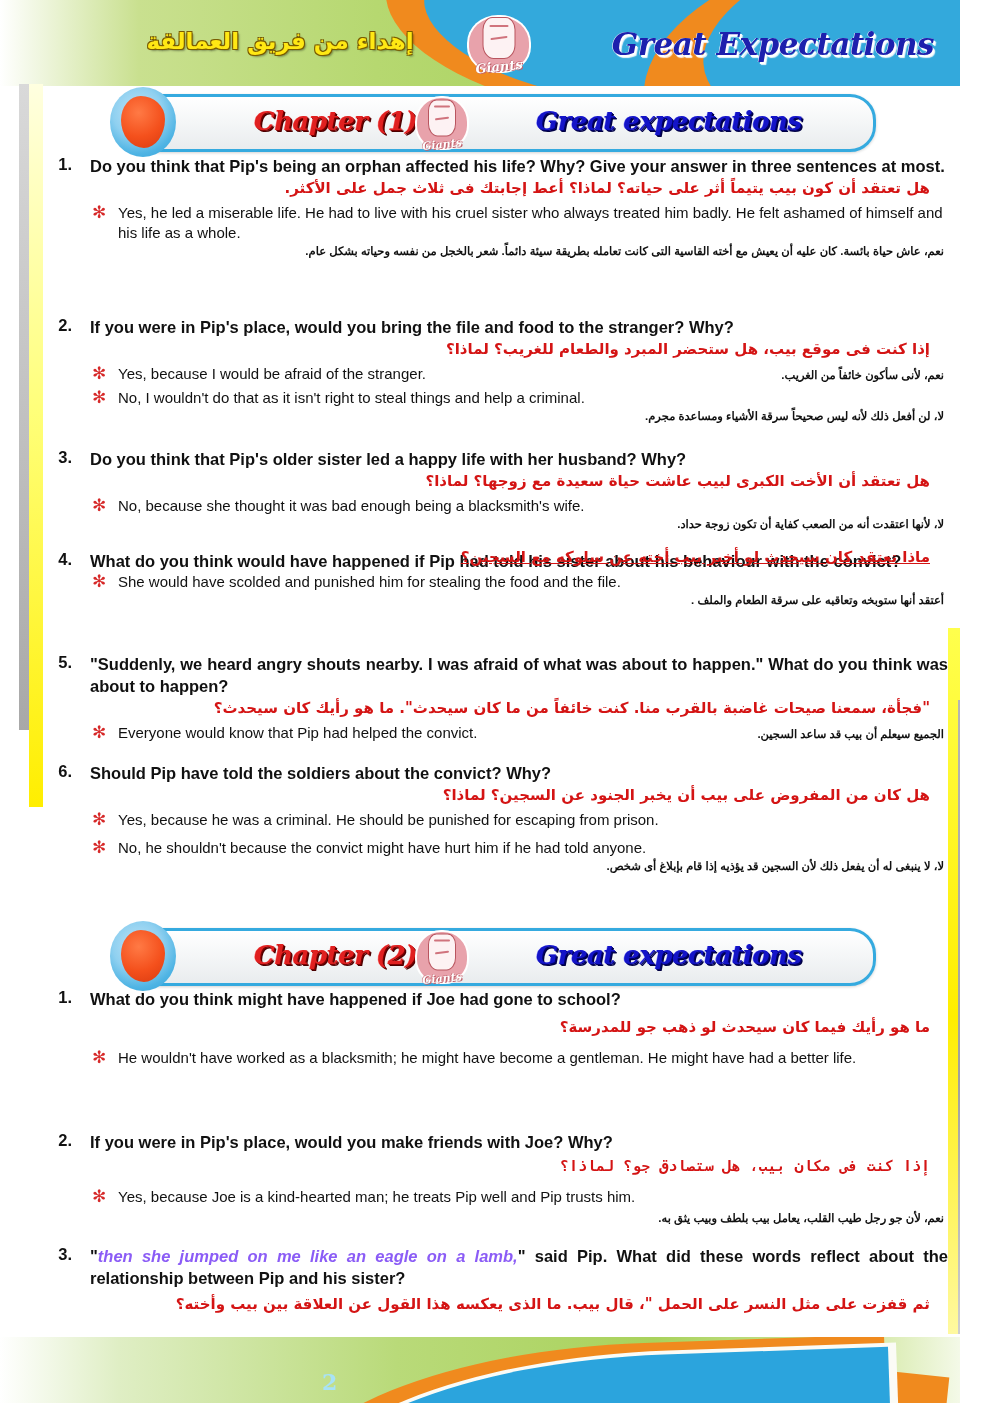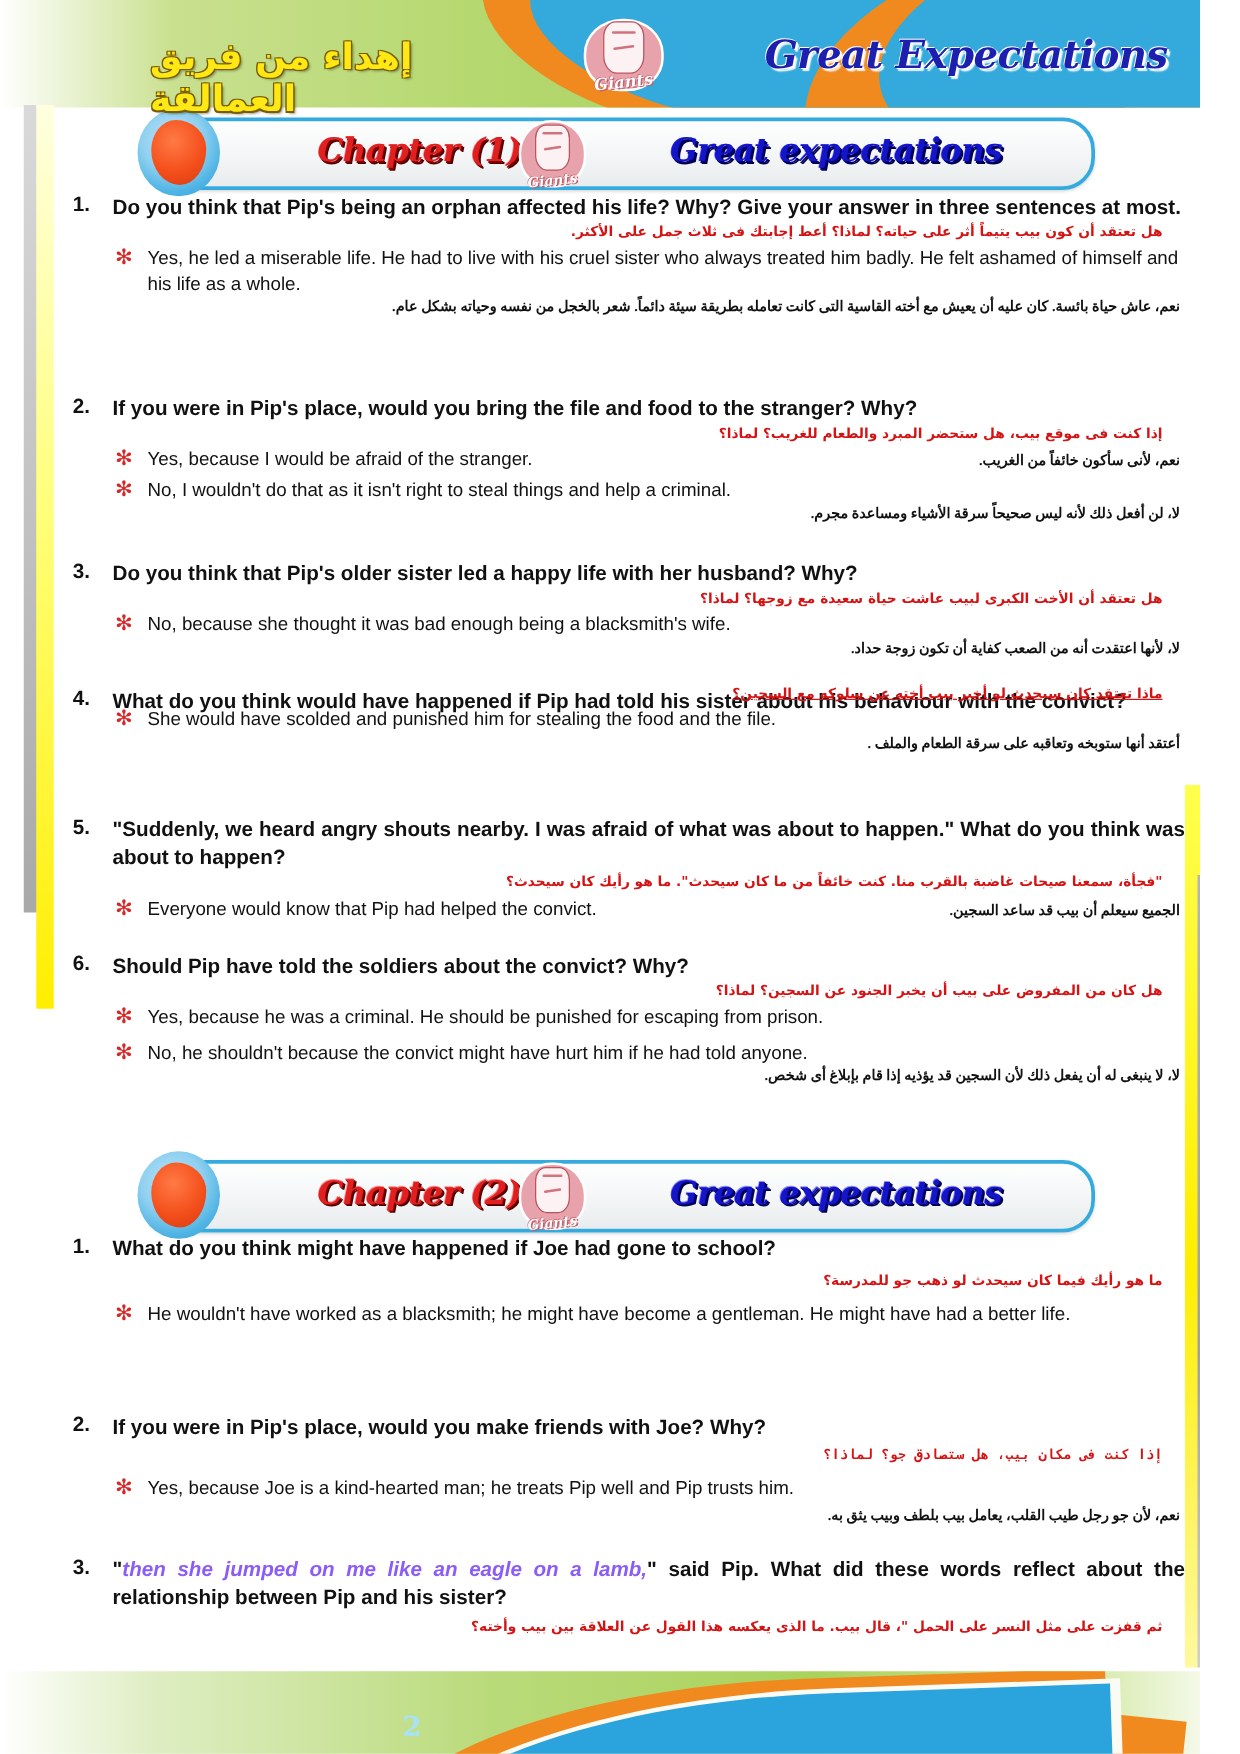--- a/index.html
+++ b/index.html
@@ -58,24 +58,24 @@
     left: 700px; top: -52px;
     width: 330px; height: 170px;
     background: #33a9dc;
     border-radius: 50% 0 0 55%;
     transform: rotate(-12deg) skewX(-9deg);
   }
   .hdr-arabic {
     position: absolute;
     left: 120px; top: 28px;
     width: 320px;
-    text-align: left;
+    text-align: center;
     direction: rtl;
     font-family: "DejaVu Sans", sans-serif;
-    font-size: 29px;
+    font-size: 23px;
     font-weight: bold;
     color: #ffe814;
     text-shadow: -1px -1px 0 #7a5c00, 1px -1px 0 #7a5c00,
                  -1px 1px 0 #7a5c00, 1px 1px 0 #7a5c00, 2px 2px 2px rgba(0,0,0,.35);
     letter-spacing: 1px;
     z-index: 6;
   }
   .hdr-title {
     position: absolute;
     right: 58px; top: 26px;
@@ -258,21 +258,21 @@
     text-align: justify;
   }
   .q-en.nojustify { text-align: left; }
   .q-quote { color: #8b5cf6; font-style: italic; }
 
   .q-ar {
     direction: rtl;
     text-align: right;
     margin-right: 18px;
     font-family: "DejaVu Sans", sans-serif;
-    font-size: 11px;
+    font-size: 15px;
     font-weight: bold;
     color: #d41414;
     line-height: 1.3;
     margin-top: 2px;
   }
 
   .ans-row {
     position: relative;
     padding-left: 92px;
     padding-right: 44px;
@@ -290,21 +290,21 @@
     margin-left: 26px;
     font-family: "Liberation Sans", sans-serif;
     font-size: 15px;
     font-weight: normal;
     color: #111111;
     line-height: 1.34;
   }
   .ans-ar {
     direction: rtl;
     text-align: right;
-    font-family: Liberation Serif, serif;
+    font-family: Liberation Sans, sans-serif;
     font-size: 11.5px;
     font-weight: bold;
     color: #111111;
     line-height: 1.25;
     margin-top: 1px;
     margin-right: 4px;
   }
   .ans-inline {
     position: relative;
     padding-left: 92px;

